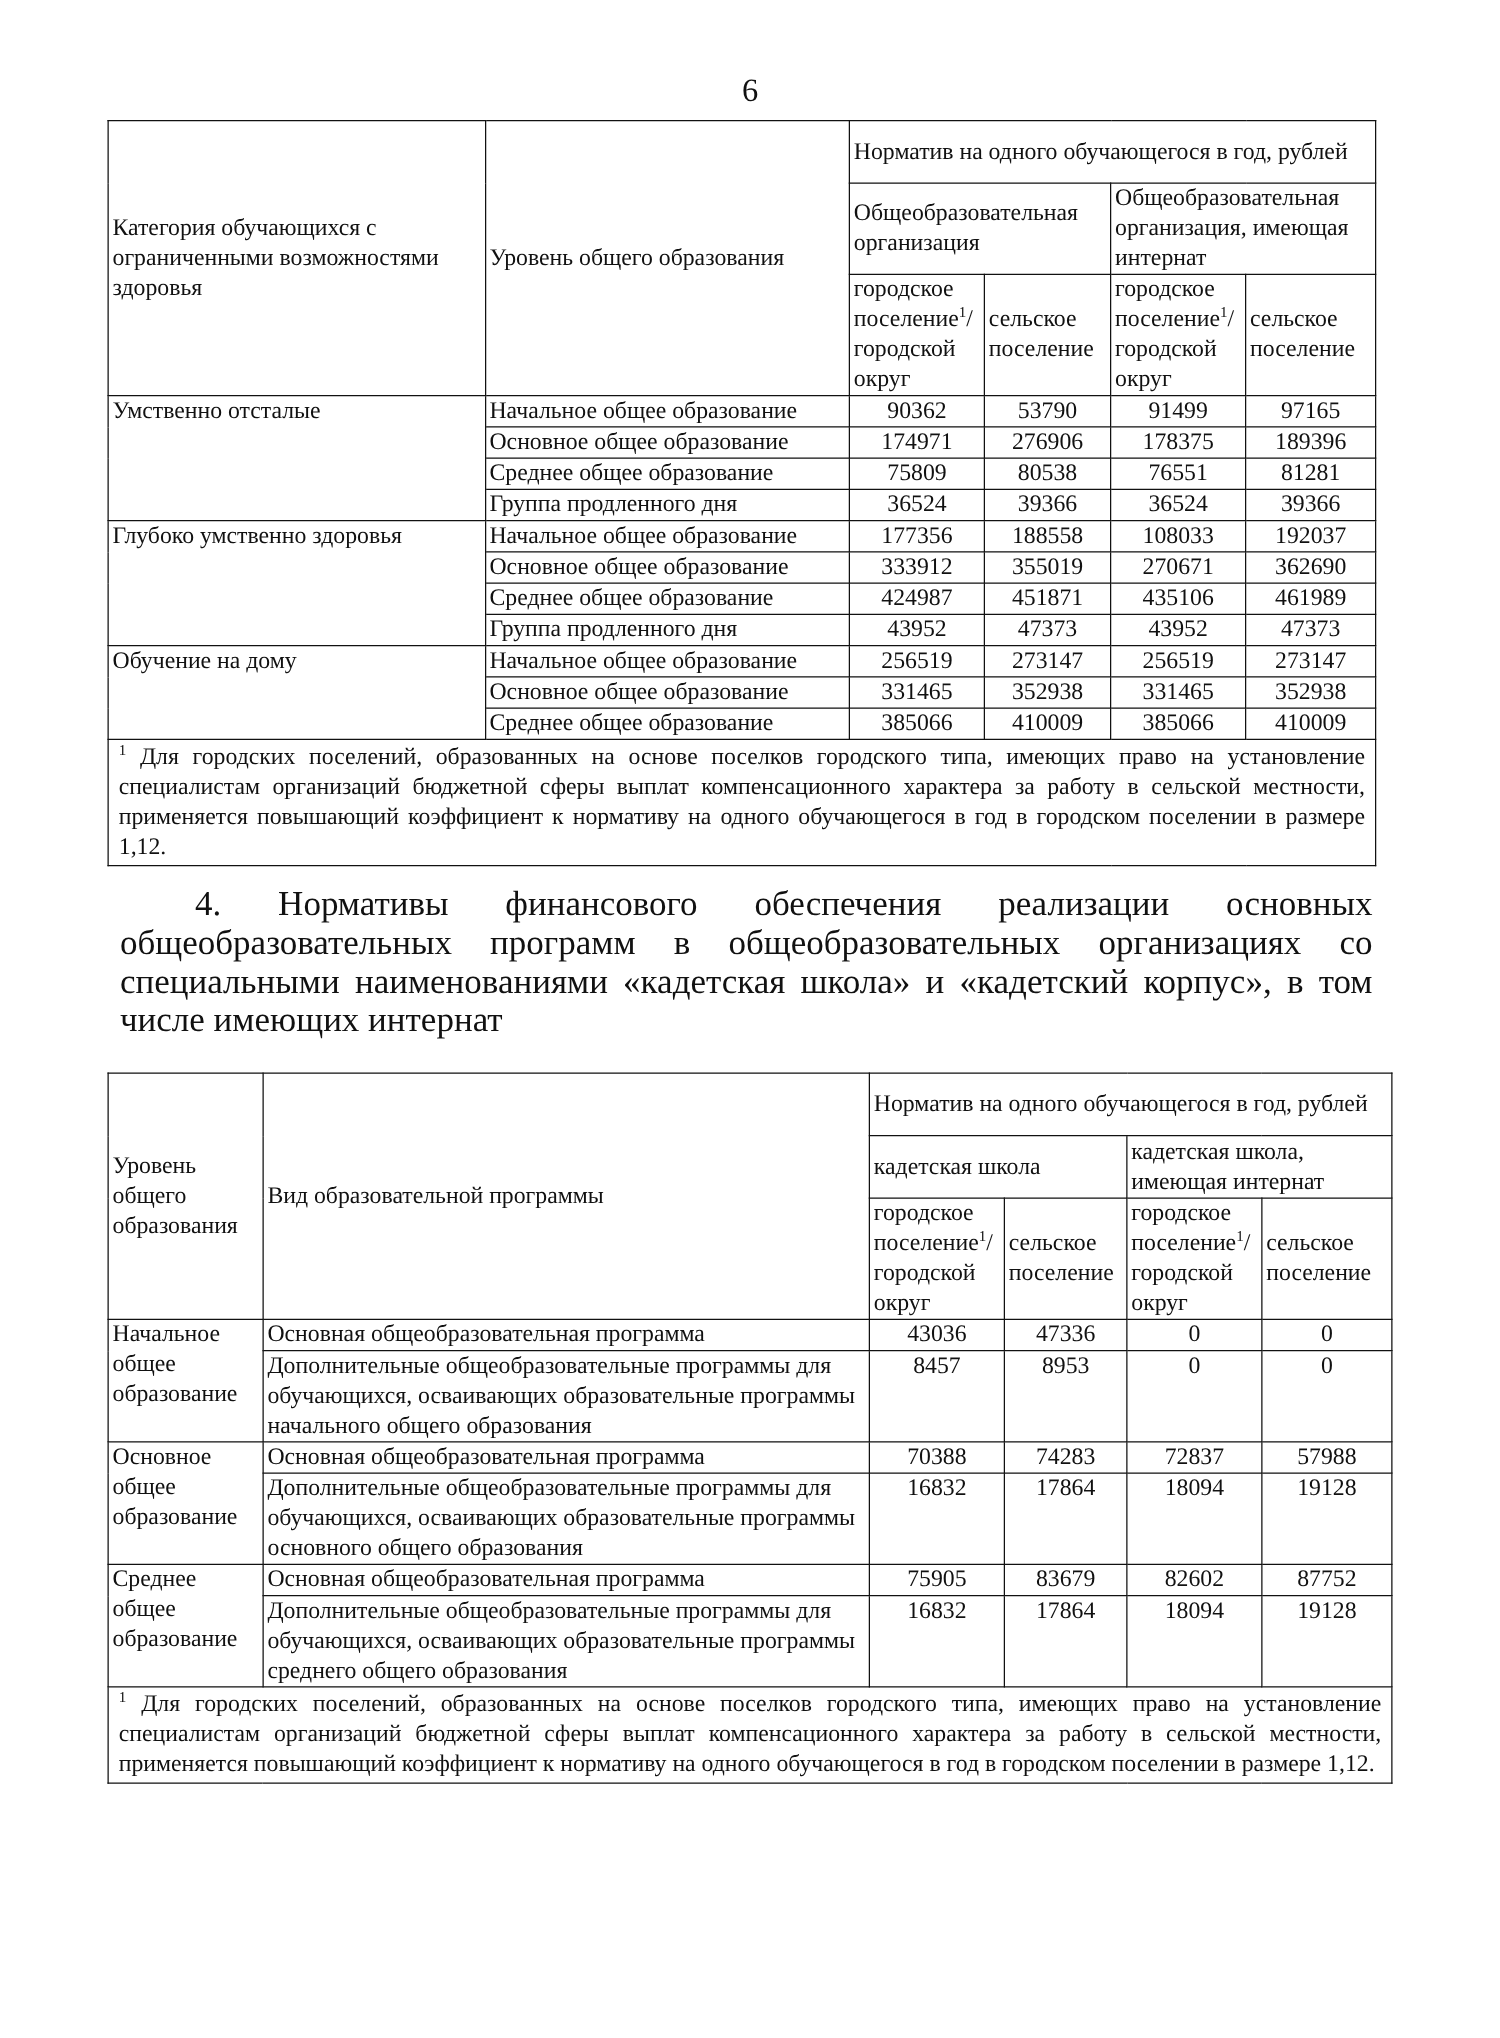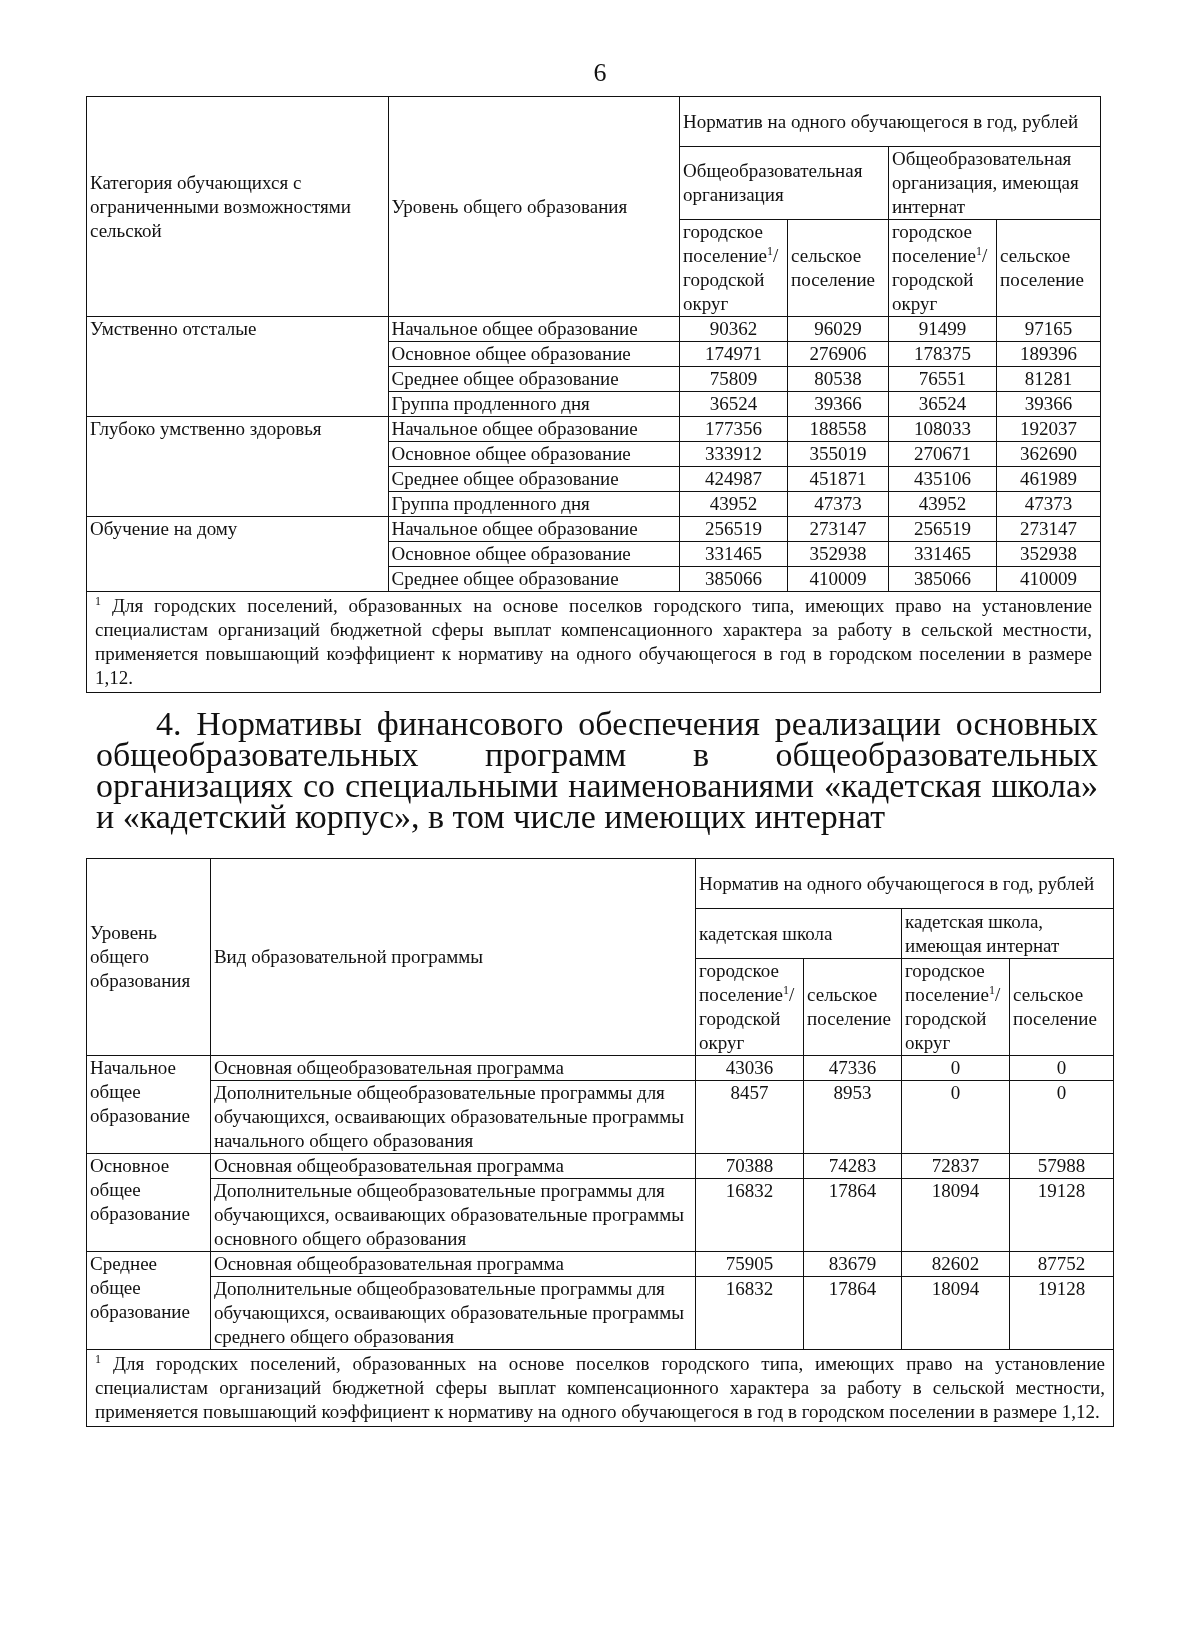--- a/index.html
+++ b/index.html
@@ -7,21 +7,21 @@
          font-family: "Liberation Serif", "DejaVu Serif", serif; color: #111; }
   .page-num { position: absolute; top: 58px; left: 0; width: 1200px; text-align: center; font-size: 26px; }
   table { border-collapse: collapse; position: absolute; font-size: 19px; line-height: 24px; }
   td, th { border: 1.5px solid #111; padding: 0 3px; font-weight: normal; vertical-align: top; }
   th { text-align: left; vertical-align: middle; }
   .num { text-align: center; }
   .sup { font-size: 12px; vertical-align: super; line-height: 0; }
   #t1 { left: 86px; top: 96px; width: 1015px; }
   #t2 { left: 86px; top: 858px; width: 1028px; }
   .foot { text-align: justify; text-align-last: left; padding: 2px 8px 2px 8px; line-height: 24px; }
-  .heading { position: absolute; left: 96px; top: 708px; width: 1002px; font-size: 34px; line-height: 31px;
+  .heading { position: absolute; left: 96px; top: 708px; width: 1002px; font-size: 28px; line-height: 31px;
              text-align: justify; }
   .heading .first { text-indent: 60px; }
   .lbl { vertical-align: top; }
   .catcell { vertical-align: top; }
 </style>
 </head>
 <body>
 
 <div class="page-num">6</div>
 
@@ -29,41 +29,41 @@
   <colgroup>
     <col style="width:302px">
       <col style="width:292px">
       <col style="width:108px">
       <col style="width:101px">
       <col style="width:108px">
       <col style="width:104px">
   </colgroup>
   <thead>
     <tr style="height:50px">
-      <th rowspan="3">Категория обучающихся с ограниченными возможностями сельской</th>
+      <th rowspan="3">Категория обучающихся с ограниченными возможностями здоровья</th>
       <th rowspan="3">Уровень общего образования</th>
       <th colspan="4">Норматив на одного обучающегося в год, рублей</th>
     </tr>
     <tr style="height:72px">
       <th colspan="2">Общеобразовательная организация</th>
       <th colspan="2">Общеобразовательная организация, имеющая интернат</th>
     </tr>
     <tr style="height:96px">
       <th><span>городское поселение</span><span class="sup">1</span><span>/ городской округ</span></th>
       <th>сельское поселение</th>
       <th><span>городское поселение</span><span class="sup">1</span><span>/ городской округ</span></th>
       <th>сельское поселение</th>
     </tr>
   </thead>
   <tbody id="t1body">
       <tr>
         <td rowspan="4" class="catcell">Умственно отсталые</td>
         <td class="lbl">Начальное общее образование</td>
         <td class="num">90362</td>
-        <td class="num">96029</td>
+        <td class="num">53790</td>
         <td class="num">91499</td>
         <td class="num">97165</td>
       </tr>
       <tr>
         <td class="lbl">Основное общее образование</td>
         <td class="num">174971</td>
         <td class="num">276906</td>
         <td class="num">178375</td>
         <td class="num">189396</td>
       </tr>

